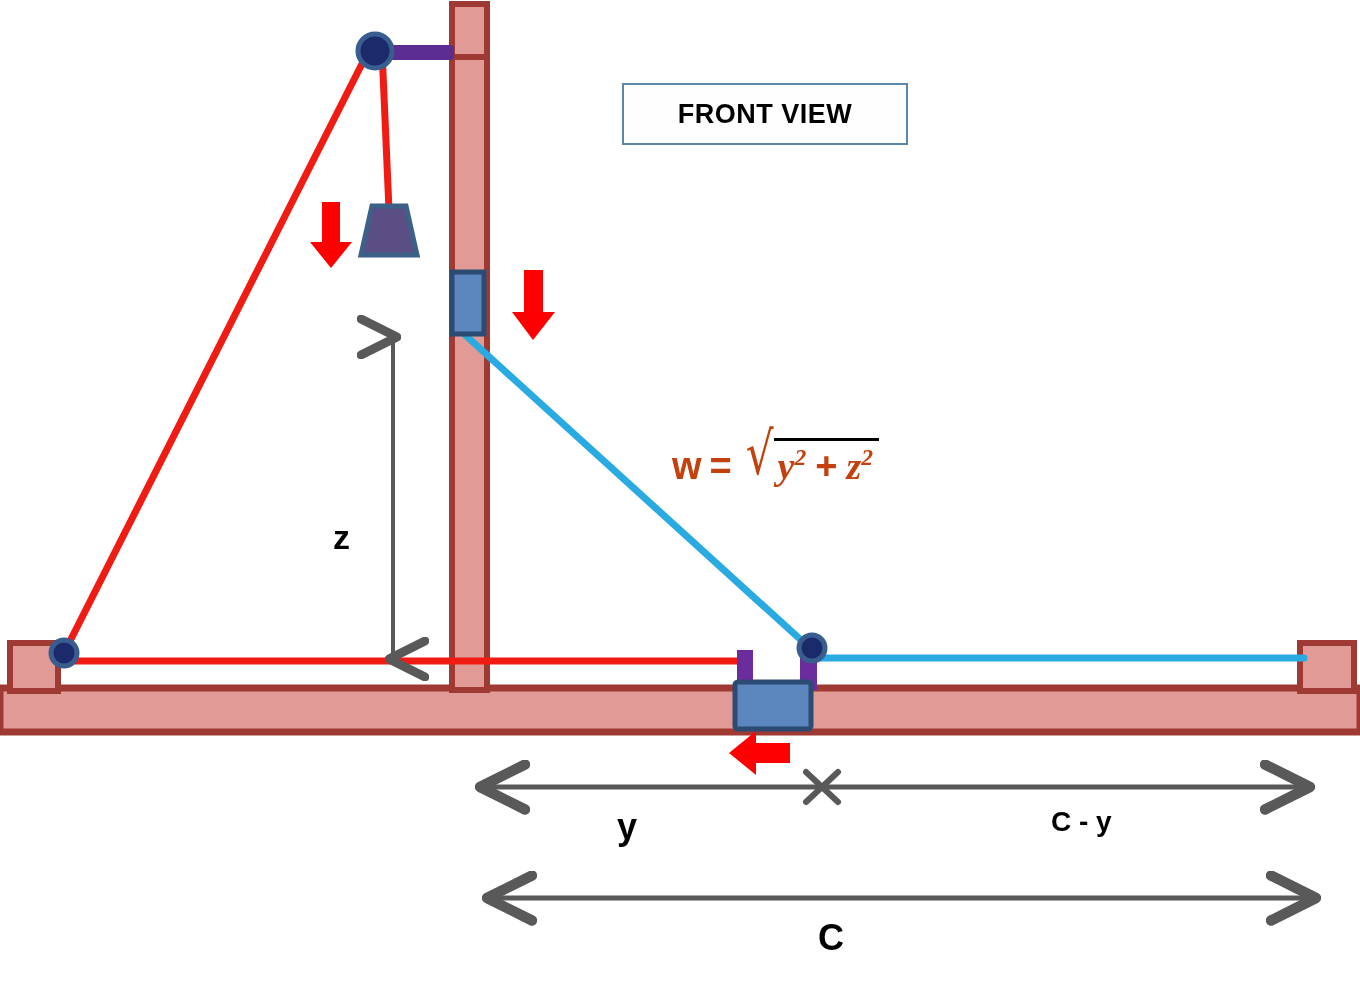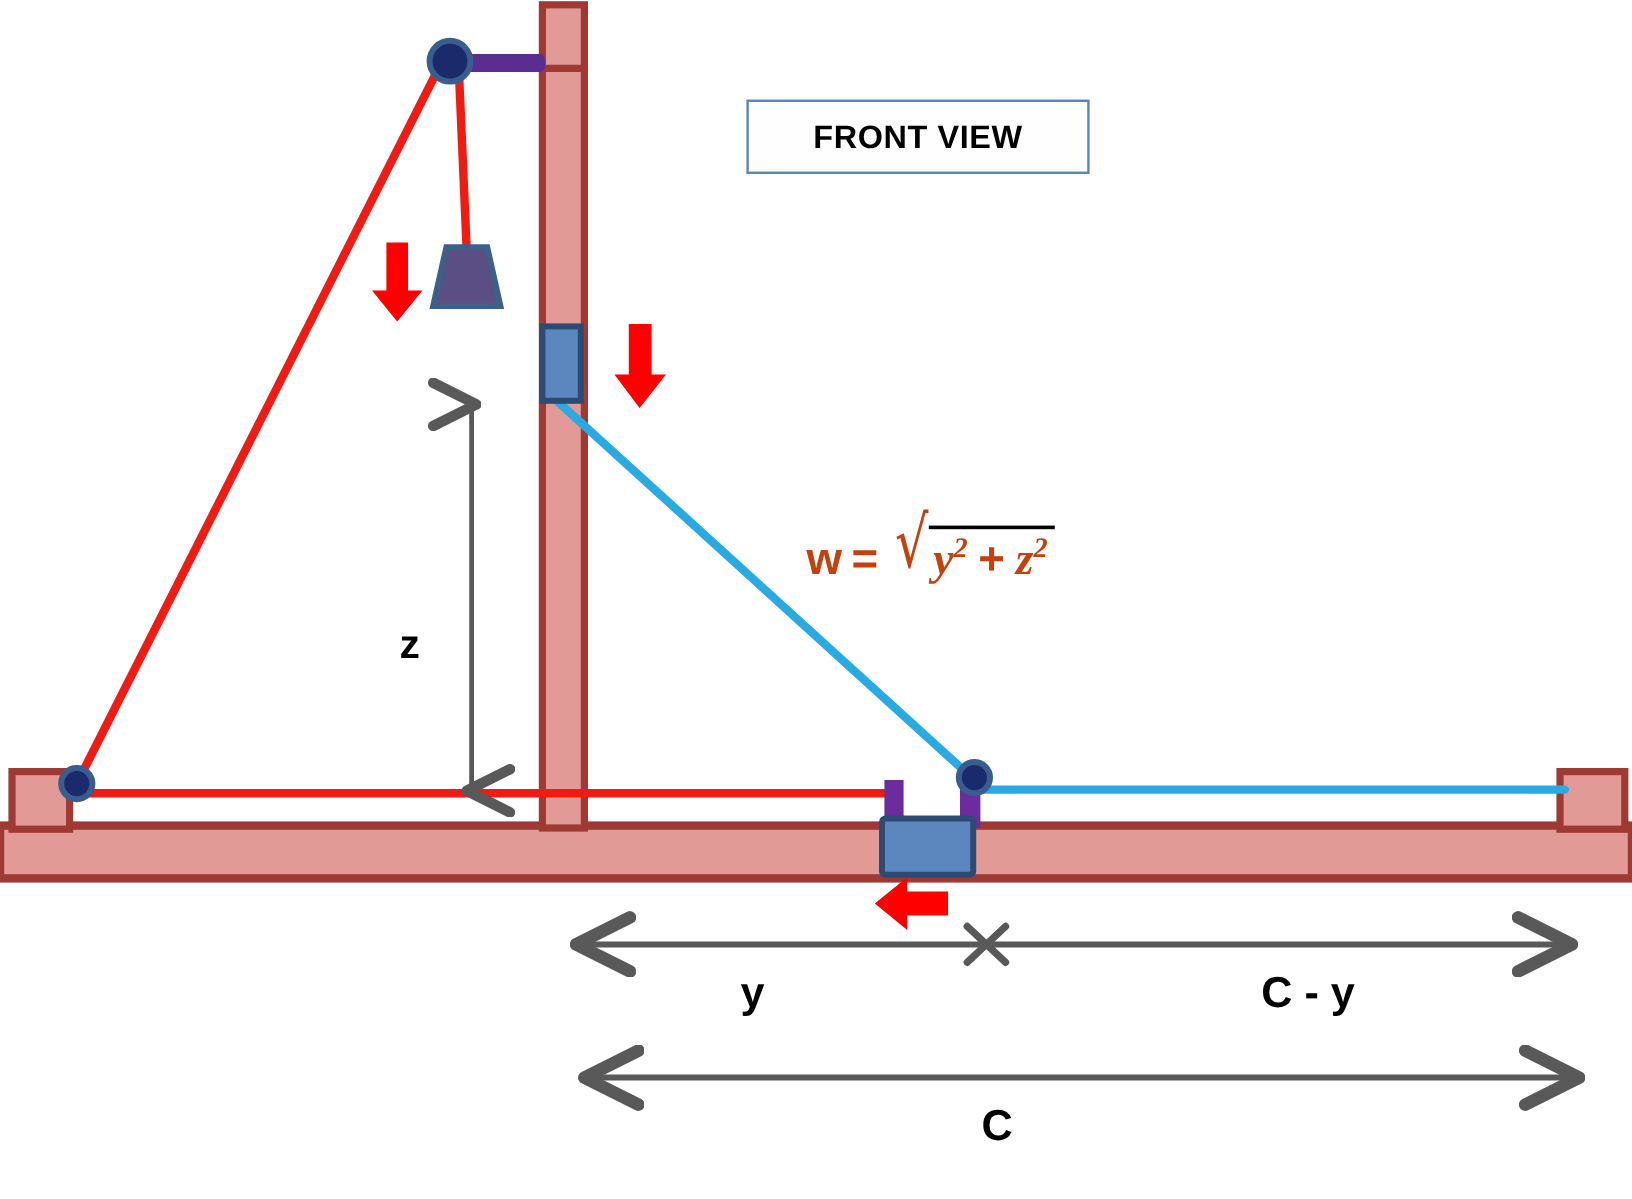--- a/index.html
+++ b/index.html
@@ -16,21 +16,21 @@
 
   #view-badge{
     position:absolute;left:622px;top:83px;width:282px;height:58px;
     border:2px solid #5B87AC;background:#FEFEFE;
     display:flex;align-items:center;justify-content:center;
   }
   #view-badge-text{font-size:27px;font-weight:bold;color:#000;letter-spacing:.5px;}
 
   #label-z{left:333px;top:518px;font-size:34px;}
   #label-y{left:617px;top:806px;font-size:36px;}
-  #label-cy{left:1051px;top:806px;font-size:36px;}
+  #label-cy{left:1051px;top:806px;font-size:28px;}
   #label-c{left:818px;top:917px;font-size:36px;}
 
   #formula{
     position:absolute;left:672px;top:438px;
     font-size:38px;font-weight:bold;color:#c2410c;white-space:nowrap;
     font-family:"Liberation Serif", serif;
   }
   #formula .rm{font-family:"Liberation Sans", sans-serif;font-weight:bold;}
   #formula .it{font-style:italic;font-weight:bold;}
   #formula .radical{

